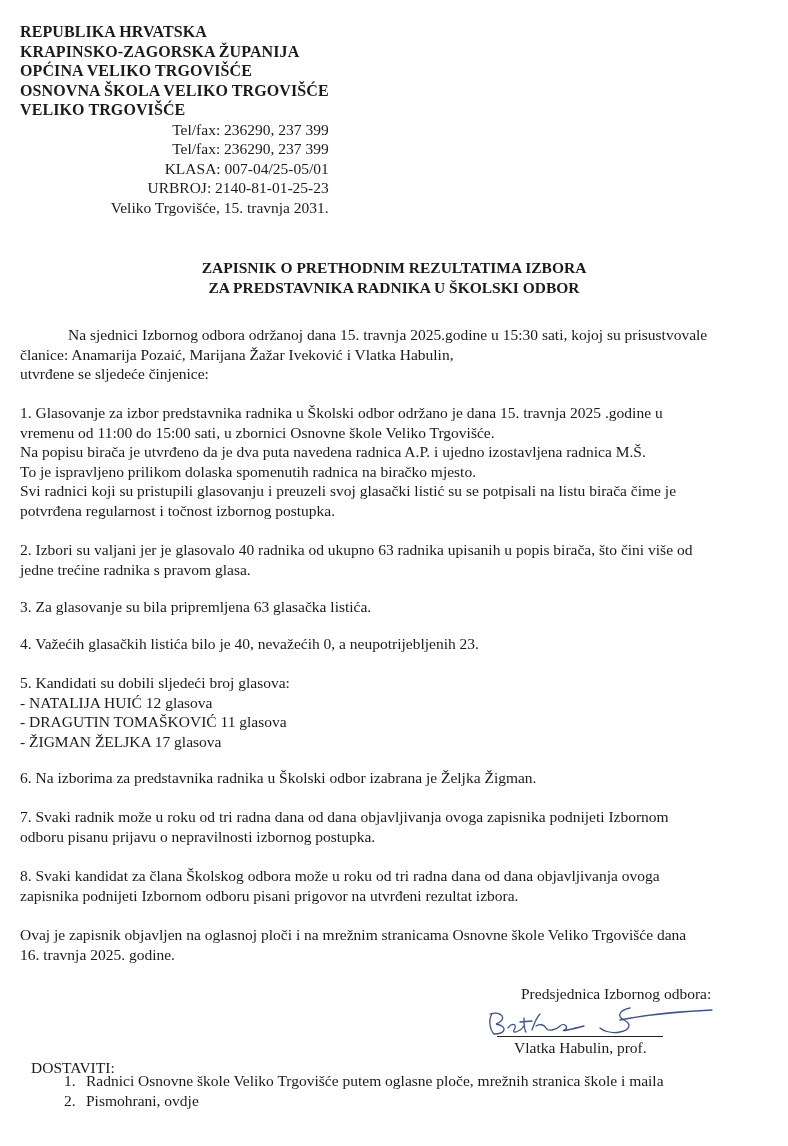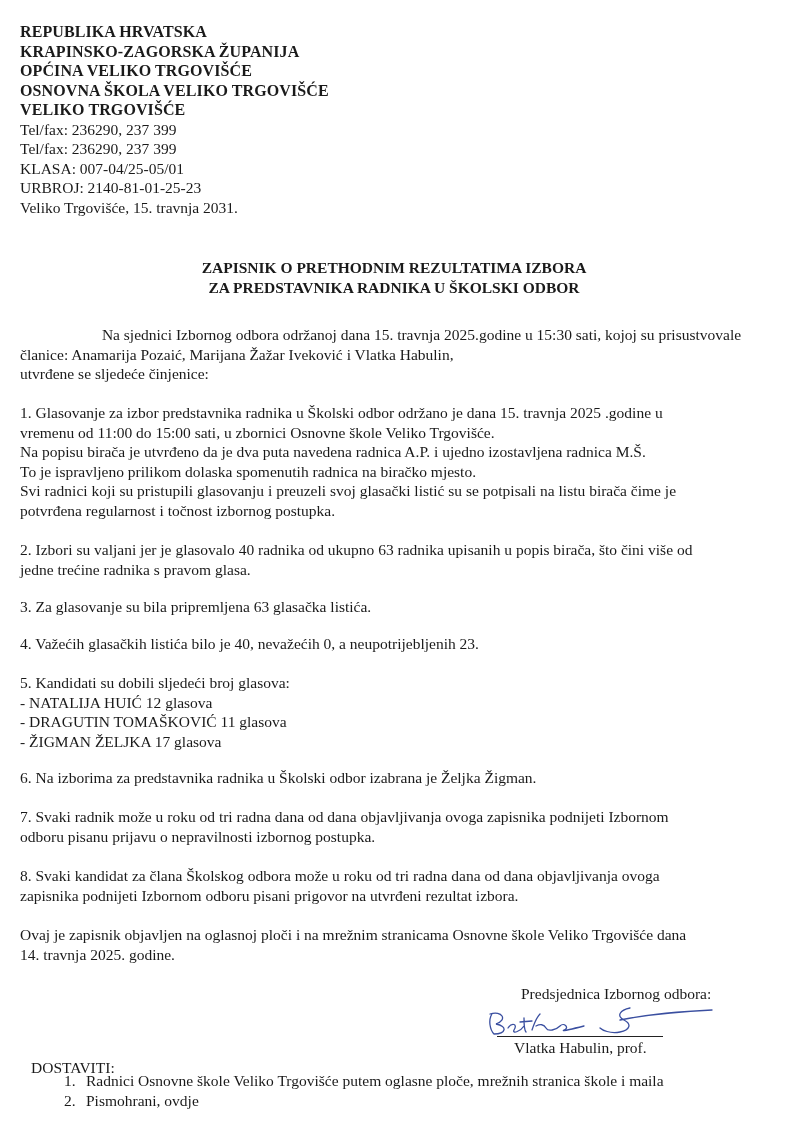--- a/index.html
+++ b/index.html
@@ -4,25 +4,25 @@
 <style>
   html, body { margin: 0; padding: 0; background: #ffffff; }
   body {
     width: 788px; height: 1146px; position: relative; overflow: hidden;
     font-family: "Liberation Serif", serif; color: #1a1a1a;
     font-size: 15.5px;
   }
   .page { position: absolute; left: 0; top: 0; width: 788px; height: 898px; }
   .hdr { position: absolute; left: 20px; top: 22px; line-height: 19.5px; }
   .hdr .b { font-weight: bold; font-size: 16px; letter-spacing: 0.1px; }
-  .hdr .n { font-size: 15.5px; }
+  .hdr .n { font-size: 15.5px; text-align: right; }
   .title { position: absolute; left: 0; width: 788px; top: 258px; text-align: center;
            font-weight: bold; font-size: 15.5px; line-height: 19.5px; }
   .block { position: absolute; left: 20px; width: 755px; line-height: 19.5px; font-size: 15.5px; }
-  .indent { text-indent: 48px; text-align: center; }
+  .indent { text-indent: 48px; }
   p { margin: 0; }
   .sig-label { position: absolute; left: 482px; top: 985px; font-size: 15.5px; margin-left: 39px; }
   .sig-line { position: absolute; left: 497px; top: 1036px; width: 166px; border-top: 1px solid #222; }
   .sig-name { position: absolute; left: 514px; top: 1039px; font-size: 15.5px; }
   .sig-svg { position: absolute; left: 480px; top: 1000px; }
   .dost { position: absolute; left: 31px; top: 1058px; font-size: 15.5px; line-height: 19.5px; text-align: right; }
   .dost-list { position: absolute; left: 64px; top: 1071px; line-height: 19.5px; font-size: 15.5px; }
   .dost-list .num { display: inline-block; width 20px; width: 22px; }
 </style>
 </head>
@@ -92,21 +92,21 @@
     <p>odboru pisanu prijavu o nepravilnosti izbornog postupka.</p>
   </div>
 
   <div class="block" style="top:866px">
     <p>8. Svaki kandidat za člana Školskog odbora može u roku od tri radna dana od dana objavljivanja ovoga</p>
     <p>zapisnika podnijeti Izbornom odboru pisani prigovor na utvrđeni rezultat izbora.</p>
   </div>
 
   <div class="block" style="top:925px">
     <p>Ovaj je zapisnik objavljen na oglasnoj ploči i na mrežnim stranicama Osnovne škole Veliko Trgovišće  dana</p>
-    <p>14. travnja 2025. godine.</p>
+    <p>16. travnja 2025. godine.</p>
   </div>
 
   <div class="sig-label">Predsjednica Izbornog odbora:</div>
   <svg class="sig-svg" width="240" height="40" viewBox="0 0 240 40">
     <g fill="none" stroke="#3a4fa0" stroke-width="1.3" stroke-linecap="round">
       <path d="M12 14 C 8 20, 10 30, 14 34 M10 14 C 22 10, 28 20, 16 24 C 28 26, 26 34, 14 34"></path>
       <path d="M28 28 C 32 22, 38 24, 34 30 C 32 34, 40 32, 44 26 M44 18 C 44 24, 44 30, 46 32 M40 22 L 52 21"></path>
       <path d="M52 30 C 54 24, 58 16, 60 14 M56 26 C 60 24, 64 24, 66 28 C 68 32, 76 30, 80 26 C 84 22, 90 28, 84 30 C 80 32, 96 28, 104 26"></path>
       <path d="M150 8 C 140 10, 136 16, 144 20 C 152 24, 150 30, 140 32 C 130 34, 122 30, 120 28"></path>
       <path d="M140 20 C 160 16, 190 12, 232 10"></path>

